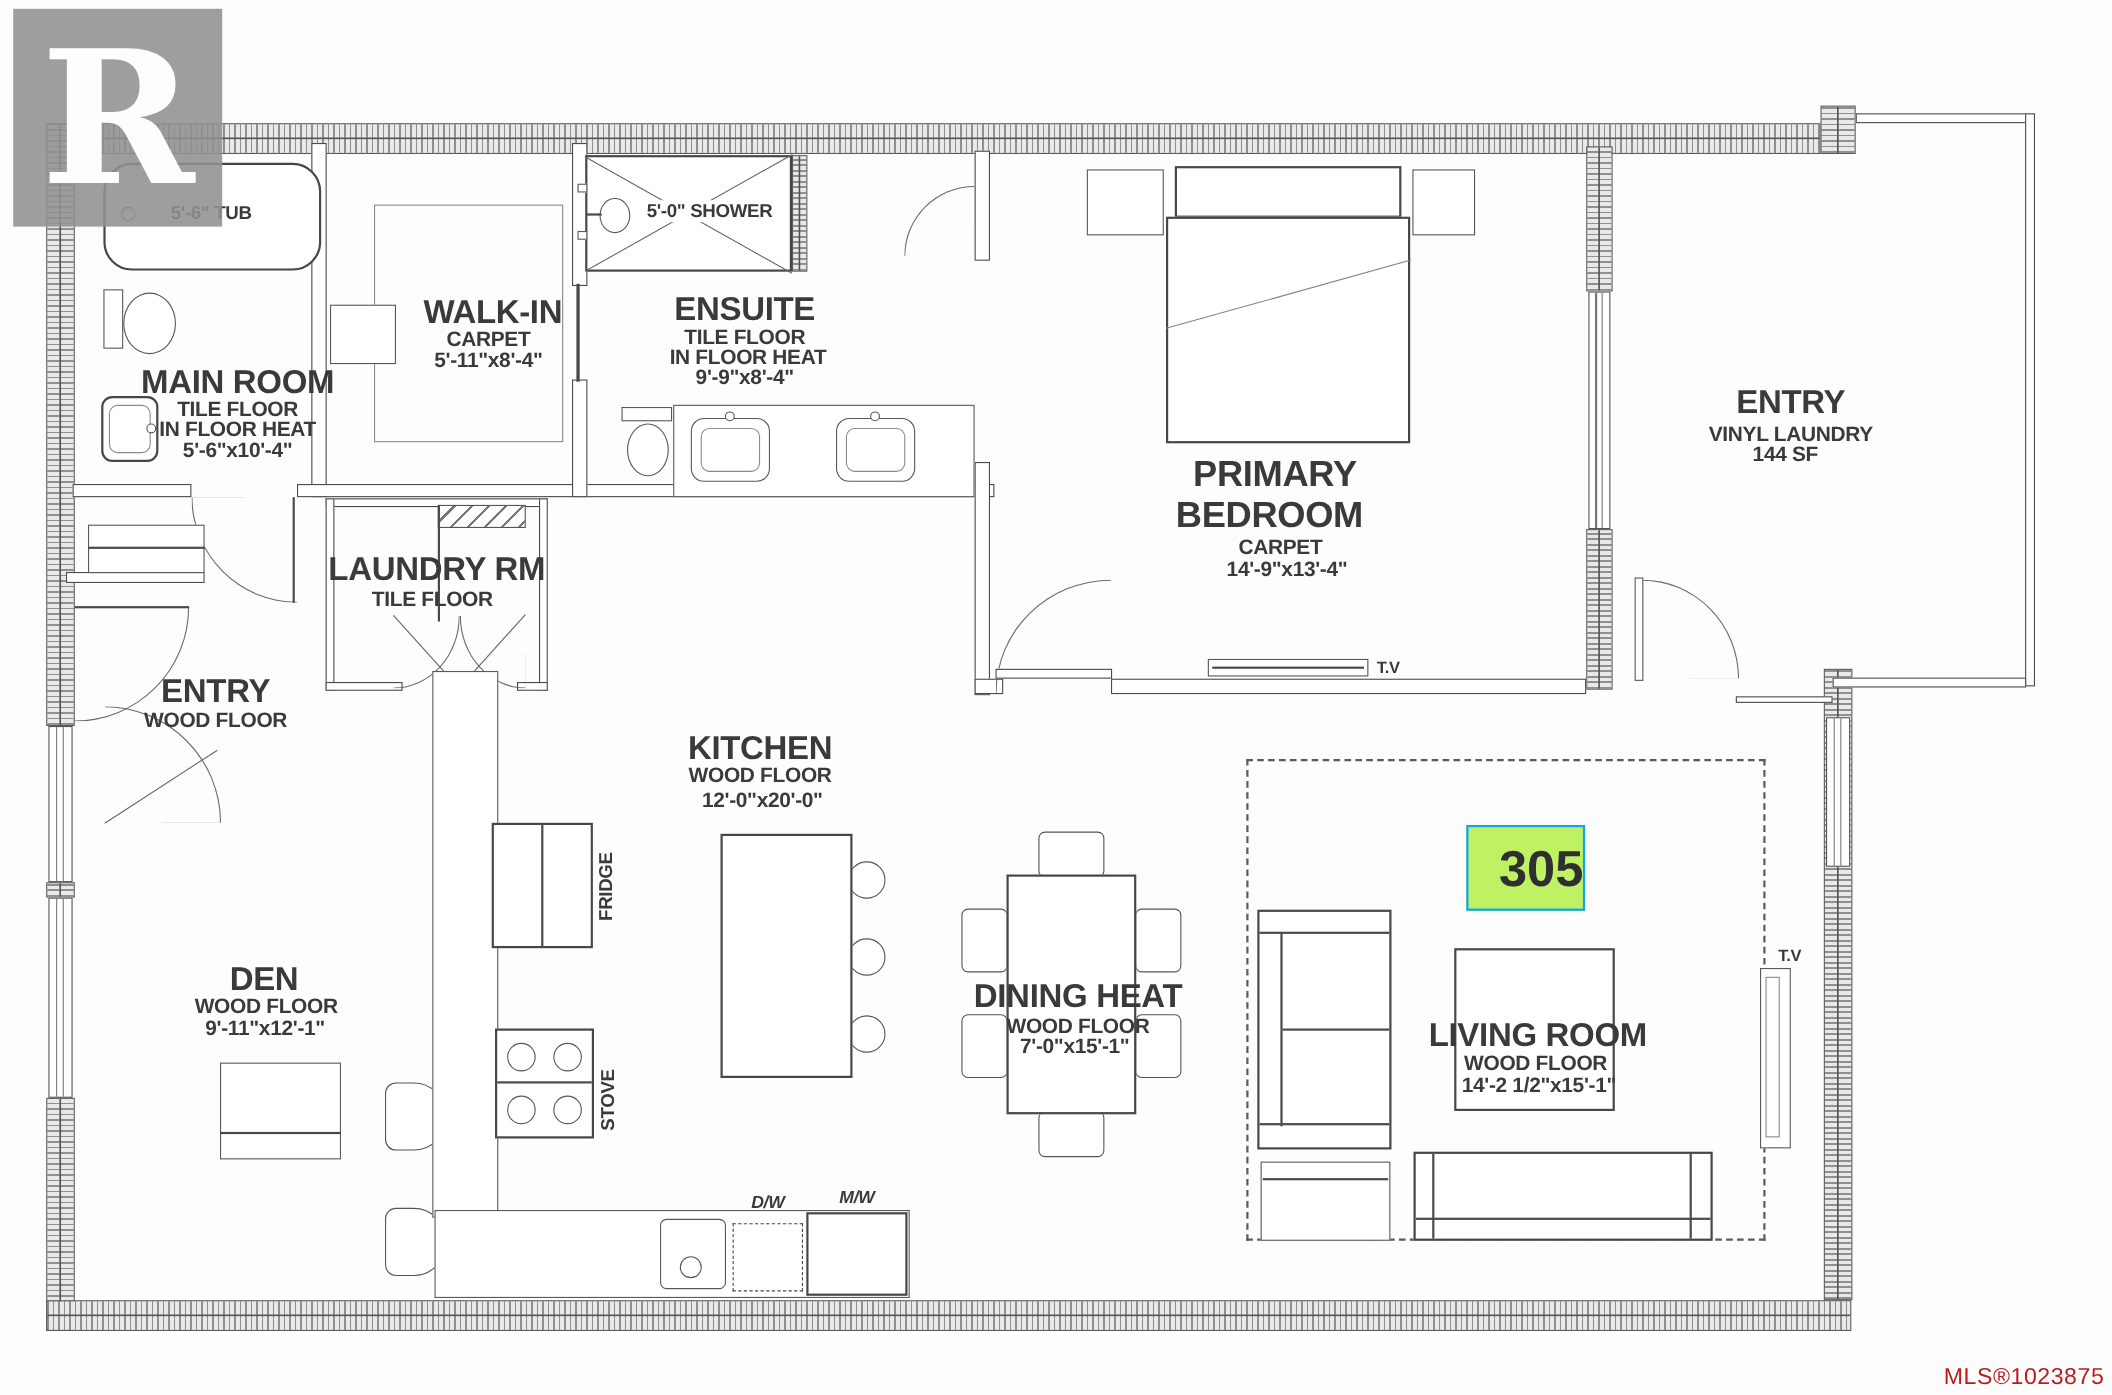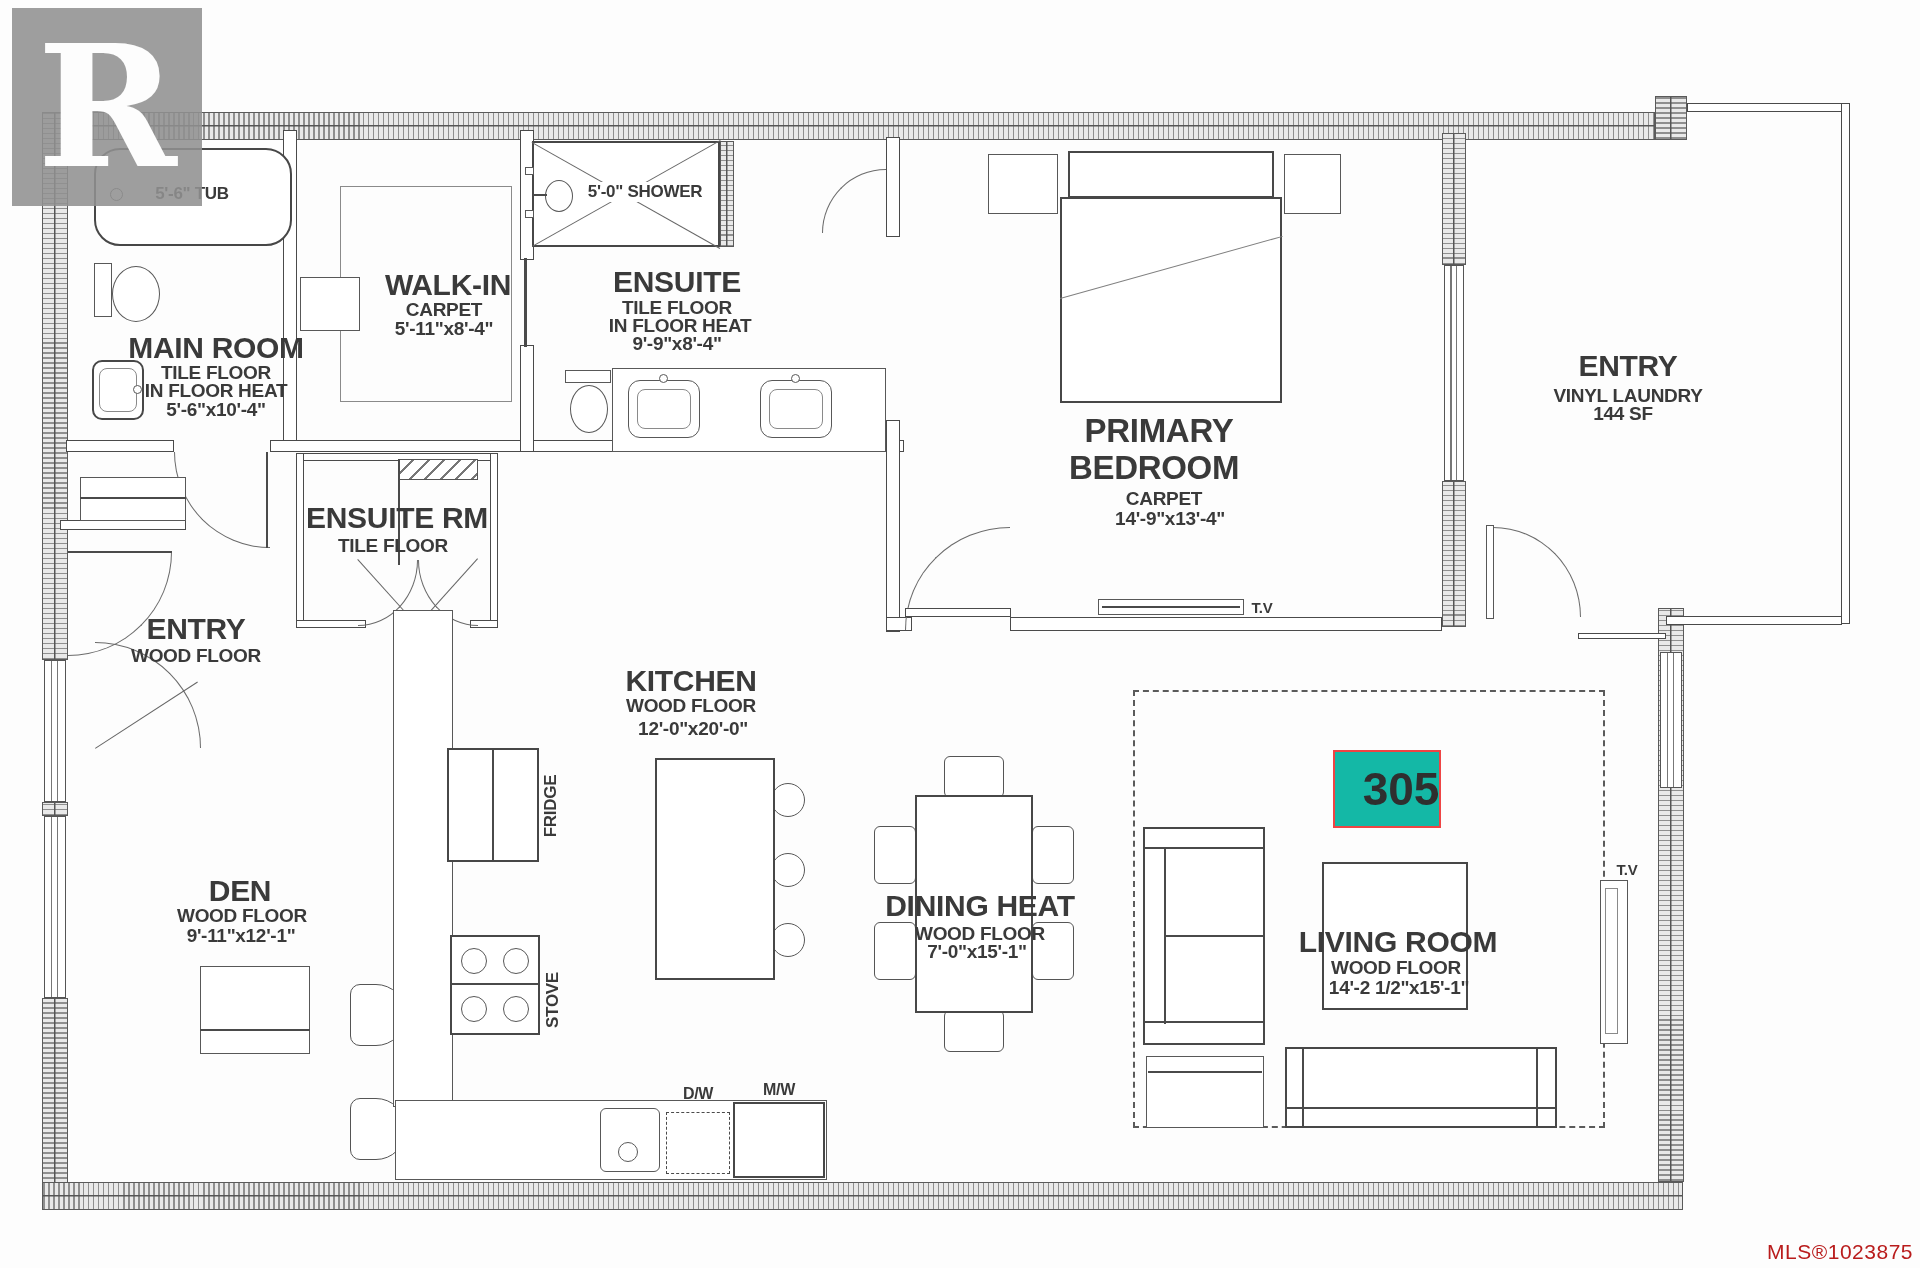--- a/index.html
+++ b/index.html
@@ -30,24 +30,24 @@
   .arc{position:absolute;box-sizing:border-box;background:transparent;border-color:#6a6a6a;border-style:solid;}
   .arc.tl{border-width:0 1.6px 1.6px 0;border-radius:0 0 100% 0;}
   .arc.tr{border-width:0 0 1.6px 1.6px;border-radius:0 0 0 100%;}
   .arc.bl{border-width:1.6px 1.6px 0 0;border-radius:0 100% 0 0;}
   .arc.br{border-width:1.6px 0 0 1.6px;border-radius:100% 0 0 0;}
   .rline{position:absolute;height:0;border-top:1.6px solid #666;transform-origin:0 0;}
   .lbl{position:absolute;transform:translate(-50%,-50%);color:#3a3a3a;font-weight:bold;
        white-space:nowrap;text-align:center;letter-spacing:-0.3px;z-index:10;}
   .rot{transform:translate(-50%,-50%) rotate(-90deg);}
   .t46{font-size:46px;} .t33{font-size:33px;} .t30{font-size:30px;}
-  .t19{font-size:19px;} .t17{font-size:17px;} .t16{font-size:16px;} .t15{font-size:15px;}
+  .t19{font-size:19px;} .t17{font-size:17px;} .t16{font-size:16px;font-style:italic;} .t15{font-size:15px;}
   .whitebg{background:#fff;padding:0 4px;}
   #unitbox{position:absolute;left:1333px;top:750px;width:108px;height:78px;box-sizing:border-box;
-    border:2px solid #ef4444;background:#14b8a6;display:flex;align-items:center;justify-content:center;z-index:9;padding-left:28px;}
+    border:2px solid #0ea5e9;background:#bef264;display:flex;align-items:center;justify-content:center;z-index:9;padding-left:28px;}
   #wm-block{position:absolute;left:12px;top:8px;width:190px;height:198px;background:rgba(145,145,145,0.88);
     z-index:50;display:flex;align-items:center;justify-content:center;}
   #wm-letter{font-family:"DejaVu Serif","Liberation Serif",serif;font-weight:bold;font-size:168px;
     color:#fdfdfd;line-height:1;}
   #wm-word{position:absolute;left:2px;top:200px;z-index:50;font-weight:bold;font-size:54px;letter-spacing:1px;
     color:transparent;-webkit-text-stroke:2.2px rgba(130,130,130,0.85);white-space:nowrap;}
   #wm-word sup{font-size:26px;-webkit-text-stroke:1.4px rgba(130,130,130,0.85);}
   #mls{position:absolute;right:7px;bottom:4px;font-size:21px;color:#b91c1c;letter-spacing:0.5px;z-index:50;}
 </style>
 </head>
@@ -212,21 +212,21 @@
 
   <div class="lbl t30" style="left:448px;top:285px">WALK-IN</div>
   <div class="lbl t19" style="left:444px;top:310px">CARPET</div>
   <div class="lbl t19" style="left:444px;top:329px">5'-11"x8'-4"</div>
 
   <div class="lbl t30" style="left:677px;top:282px">ENSUITE</div>
   <div class="lbl t19" style="left:677px;top:308px">TILE FLOOR</div>
   <div class="lbl t19" style="left:680px;top:326px">IN FLOOR HEAT</div>
   <div class="lbl t19" style="left:677px;top:344px">9'-9"x8'-4"</div>
 
-  <div class="lbl t30" style="left:397px;top:518px">ENSUITE RM</div>
+  <div class="lbl t30" style="left:397px;top:518px">LAUNDRY RM</div>
   <div class="lbl t19" style="left:393px;top:546px">TILE FLOOR</div>
 
   <div class="lbl t30" style="left:196px;top:629px">ENTRY</div>
   <div class="lbl t19" style="left:196px;top:656px">WOOD FLOOR</div>
 
   <div class="lbl t33" style="left:1159px;top:431px">PRIMARY</div>
   <div class="lbl t33" style="left:1154px;top:468px">BEDROOM</div>
   <div class="lbl t19" style="left:1164px;top:499px">CARPET</div>
   <div class="lbl t19" style="left:1170px;top:519px">14'-9"x13'-4"</div>
 

